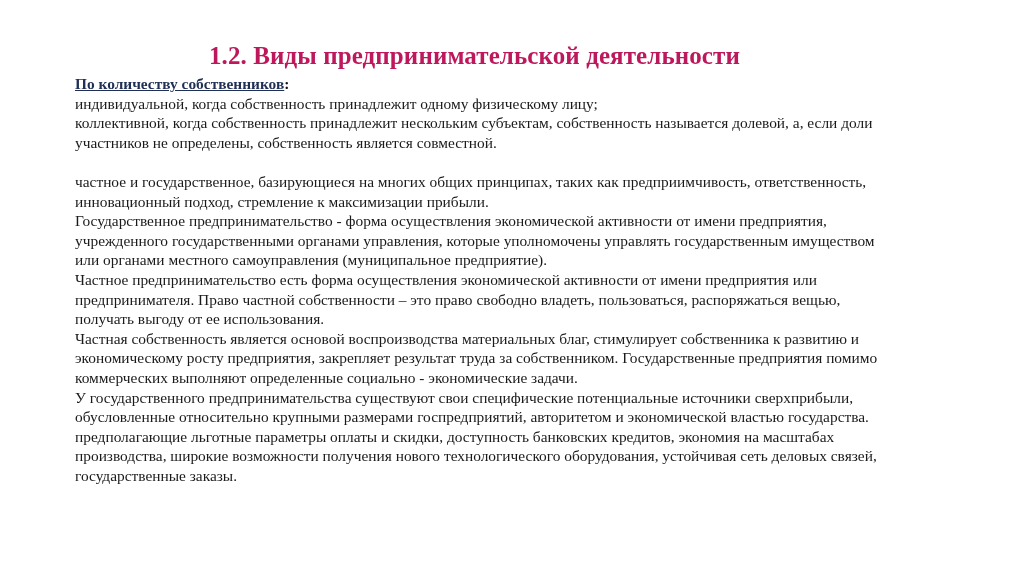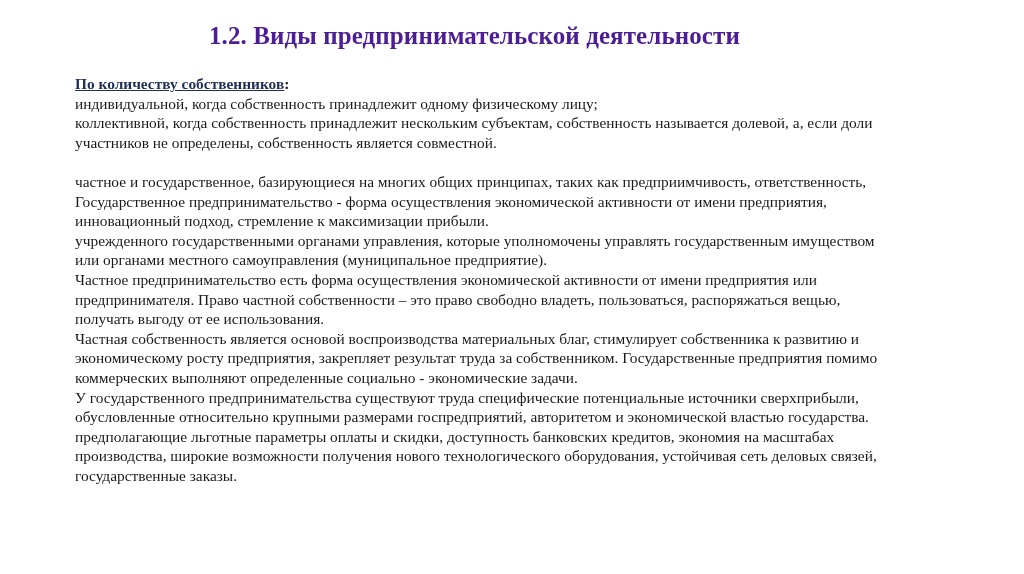--- a/index.html
+++ b/index.html
@@ -1,45 +1,45 @@
 <!DOCTYPE html>
 <html><head>
 <meta charset="utf-8">
 <style>
   html, body { margin:0; padding:0; background:#ffffff; }
   body { width:1024px; height:574px; position:relative; overflow:hidden; font-family:"Liberation Serif", serif; color:#1a1a1a; }
-  .title { position:absolute; left:209px; top:22px; font-size:25px; font-weight:bold; color:#4c1d95; white-space:nowrap; letter-spacing:0.1px; }
+  .title { position:absolute; left:209px; top:42px; font-size:25px; font-weight:bold; color:#be185d; white-space:nowrap; letter-spacing:0.1px; }
   .content { position:absolute; left:75px; top:74px; width:920px; font-size:15.4px; line-height:19.6px; }
   .content p { margin:0; white-space:nowrap; }
   .heading { color:#1f2f55; font-weight:bold; }
   .heading .u { text-decoration:underline; }
   .heading .colon { color:#111; }
   .spacer { height:19.6px; }
   b { font-weight:normal; }
 </style>
 </head>
 <body>
 
 <div class="title">1.2. Виды предпринимательской деятельности</div>
 
 <div class="content">
   <p class="heading"><span class="u">По количеству собственников</span><span class="colon">:</span></p>
   <p><b>индивидуальной</b><span>, когда собственность принадлежит одному физическому лицу;</span></p>
   <p><b>коллективной,</b><span> когда собственность принадлежит нескольким субъектам, собственность называется долевой, а, если доли</span></p>
   <p><span>участников не определены, собственность является совместной.</span></p>
   <div class="spacer"></div>
   <p><b>частное и государственное</b><span>, базирующиеся на многих общих принципах, таких как предприимчивость, ответственность,</span></p>
+  <p><span>инновационный подход, стремление к максимизации прибыли.</span></p>
   <p><b>Государственное предпринимательство</b><span> - форма осуществления экономической активности от имени предприятия,</span></p>
-  <p><span>инновационный подход, стремление к максимизации прибыли.</span></p>
   <p><span>учрежденного государственными органами управления, которые уполномочены управлять государственным имуществом</span></p>
   <p><span>или органами местного самоуправления (муниципальное предприятие).</span></p>
   <p><b>Частное предпринимательство</b><span> есть форма осуществления экономической активности от имени предприятия или</span></p>
   <p><span>предпринимателя. Право частной собственности – это право свободно владеть, пользоваться, распоряжаться вещью,</span></p>
   <p><span>получать выгоду от ее использования.</span></p>
   <p><span>Частная собственность является основой воспроизводства материальных благ, стимулирует собственника к развитию и</span></p>
   <p><span>экономическому росту предприятия, закрепляет результат труда за собственником. Государственные предприятия помимо</span></p>
   <p><span>коммерческих выполняют определенные социально - экономические задачи.</span></p>
-  <p><span>У государственного предпринимательства существуют труда специфические потенциальные источники сверхприбыли,</span></p>
+  <p><span>У государственного предпринимательства существуют свои специфические потенциальные источники сверхприбыли,</span></p>
   <p><span>обусловленные относительно крупными размерами госпредприятий, авторитетом и экономической властью государства.</span></p>
   <p><span>предполагающие льготные параметры оплаты и скидки, доступность банковских кредитов, экономия на масштабах</span></p>
   <p><span>производства, широкие возможности получения нового технологического оборудования, устойчивая сеть деловых связей,</span></p>
   <p><span>государственные заказы.</span></p>
 </div>
 
 </body></html>

